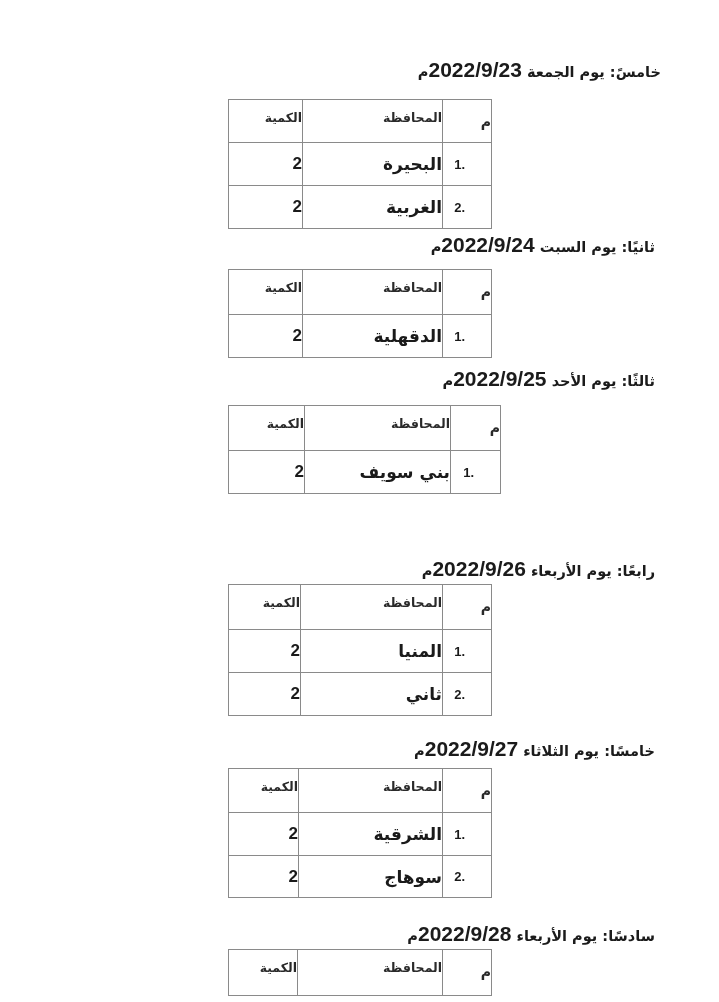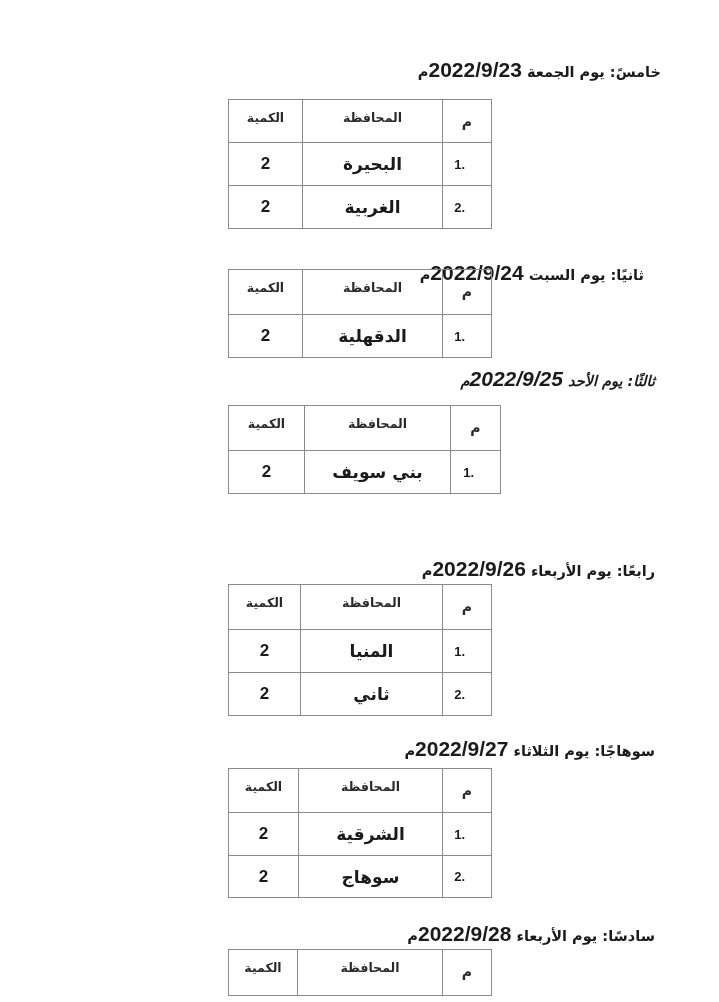--- a/index.html
+++ b/index.html
@@ -31,21 +31,21 @@
     }
     table.gov {
       position: absolute;
       border-collapse: collapse;
       direction: rtl;
       table-layout: fixed;
     }
     table.gov td, table.gov th {
       border: 1.3px solid #8a8a8a;
       padding: 0;
-      text-align: center;
+      text-align: right;
       vertical-align: middle;
     }
     table.gov th {
       font-weight: bold;
       font-size: 12.5px;
       color: #2a2a2a;
       vertical-align: top;
       padding-top: 10px;
     }
     table.gov th.col-m {
@@ -96,21 +96,21 @@
     <td class="qty">2</td>
   </tr>
   <tr style="height:43px">
     <td class="idx">2.</td>
     <td class="gov-name">الغربية</td>
     <td class="qty">2</td>
   </tr>
 </tbody>
   </table>
 
-<div class="heading" style="right:75px; top:233px;margin-top:28px;">
+<div class="heading" style="right:64px; top:233px;">
   <span>ثانيًا:</span>
   <span>يوم السبت</span>
   <span class="date">2022/9/24</span><span>م</span>
 </div>
 <table class="gov" style="left:228px; top:269px; width:263px;">
   <colgroup>
       <col style="width:49px">
       <col style="width:140px">
       <col style="width:74px">
     </colgroup>
@@ -121,21 +121,21 @@
     <th>الكمية</th>
   </tr>
   <tr style="height:43px">
     <td class="idx">1.</td>
     <td class="gov-name">الدقهلية</td>
     <td class="qty">2</td>
   </tr>
 </tbody>
   </table>
 
-<div class="heading" style="right:64px; top:367px;font-style:italic;">
+<div class="heading" style="right:64px; top:367px;">
   <span>ثالثًا:</span>
   <span>يوم الأحد</span>
   <span class="date">2022/9/25</span><span>م</span>
 </div>
 <table class="gov" style="left:228px; top:405px; width:272px;">
   <colgroup>
       <col style="width:50px">
       <col style="width:146px">
       <col style="width:76px">
     </colgroup>
@@ -177,21 +177,21 @@
   </tr>
   <tr style="height:43px">
     <td class="idx">2.</td>
     <td class="gov-name">ثاني</td>
     <td class="qty">2</td>
   </tr>
 </tbody>
   </table>
 
 <div class="heading" style="right:64px; top:737px;">
-  <span>سوهاجًا:</span>
+  <span>خامسًا:</span>
   <span>يوم الثلاثاء</span>
   <span class="date">2022/9/27</span><span>م</span>
 </div>
 <table class="gov" style="left:228px; top:768px; width:263px;">
   <colgroup>
       <col style="width:49px">
       <col style="width:144px">
       <col style="width:70px">
     </colgroup>
   <tbody>

